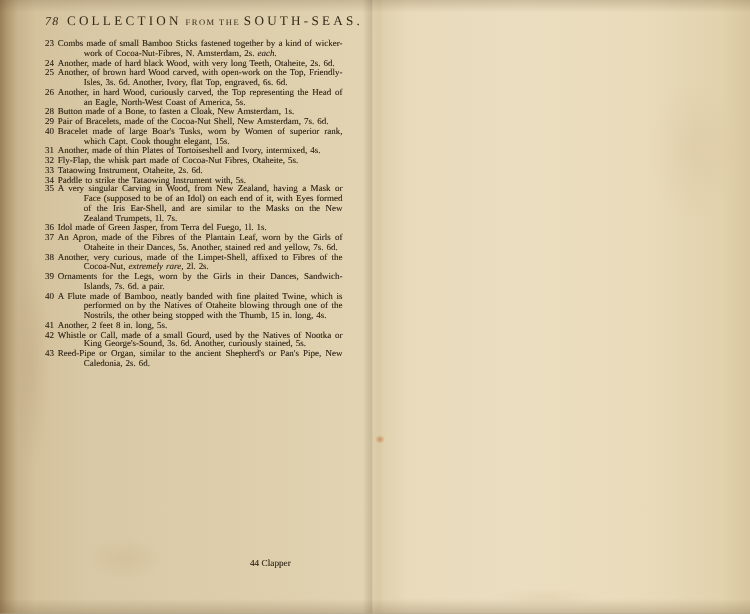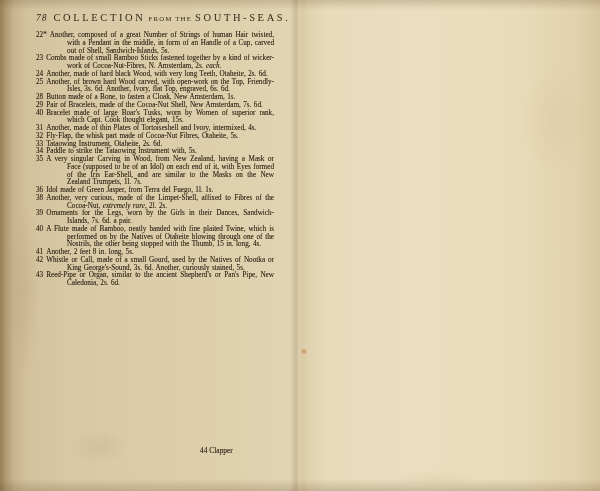--- a/index.html
+++ b/index.html
@@ -75,33 +75,34 @@
 
 <div id="scan">
 
   <div class="page" id="page-left">
     <div class="textblock" id="text-left">
       <div class="running-head">
         <span class="folio">78</span>
         <span class="head-center"><span class="head-big">COLLECTION</span><span class="head-small">FROM THE</span><span class="head-big">SOUTH-SEAS.</span></span>
       </div>
       <div class="entries">
-          <div class="entry"><span class="num">22*</span><span class="txt">Another, composed of a great Number of Strings of human Hair twisted, with a Pendant in the middle, in form of an Handle of a Cup, carved out of Shell, Sandwich-Islands, 5s.</span></div>
           <div class="entry"><span class="num">23</span><span class="txt">Combs made of small Bamboo Sticks fastened together by a kind of wicker-work of Cocoa-Nut-Fibres, N. Amsterdam, 2s. <i>each.</i></span></div>
           <div class="entry"><span class="num">24</span><span class="txt">Another, made of hard black Wood, with very long Teeth, Otaheite, 2s. 6d.</span></div>
           <div class="entry"><span class="num">25</span><span class="txt">Another, of brown hard Wood carved, with open-work on the Top, Friendly-Isles, 3s. 6d.  Another, Ivory, flat Top, engraved, 6s. 6d.</span></div>
+          <div class="entry"><span class="num">26</span><span class="txt">Another, in hard Wood, curiously carved, the Top representing the Head of an Eagle, North-West Coast of America, 5s.</span></div>
           <div class="entry"><span class="num">28</span><span class="txt">Button made of a Bone, to fasten a Cloak, New Amsterdam, 1s.</span></div>
           <div class="entry"><span class="num">29</span><span class="txt">Pair of Bracelets, made of the Cocoa-Nut Shell, New Amsterdam, 7s. 6d.</span></div>
           <div class="entry"><span class="num">40</span><span class="txt">Bracelet made of large Boar's Tusks, worn by Women of superior rank, which Capt. Cook thought elegant, 15s.</span></div>
           <div class="entry"><span class="num">31</span><span class="txt">Another, made of thin Plates of Tortoiseshell and Ivory, intermixed, 4s.</span></div>
           <div class="entry"><span class="num">32</span><span class="txt">Fly-Flap, the whisk part made of Cocoa-Nut Fibres, Otaheite, 5s.</span></div>
           <div class="entry"><span class="num">33</span><span class="txt">Tataowing Instrument, Otaheite, 2s. 6d.</span></div>
           <div class="entry"><span class="num">34</span><span class="txt">Paddle to strike the Tataowing Instrument with, 5s.</span></div>
           <div class="entry"><span class="num">35</span><span class="txt">A very singular Carving in Wood, from New Zealand, having a Mask or Face (supposed to be of an Idol) on each end of it, with Eyes formed of the Iris Ear-Shell, and are similar to the Masks on the New Zealand Trumpets, 1l. 7s.</span></div>
           <div class="entry"><span class="num">36</span><span class="txt">Idol made of Green Jasper, from Terra del Fuego, 1l. 1s.</span></div>
+          <div class="entry"><span class="num">37</span><span class="txt">An Apron, made of the Fibres of the Plantain Leaf, worn by the Girls of Otaheite in their Dances, 5s.  Another, stained red and yellow, 7s. 6d.</span></div>
           <div class="entry"><span class="num">38</span><span class="txt">Another, very curious, made of the Limpet-Shell, affixed to Fibres of the Cocoa-Nut, <i>extremely rare</i>, 2l. 2s.</span></div>
           <div class="entry"><span class="num">39</span><span class="txt">Ornaments for the Legs, worn by the Girls in their Dances, Sandwich-Islands, 7s. 6d. a pair.</span></div>
           <div class="entry"><span class="num">40</span><span class="txt">A Flute made of Bamboo, neatly banded with fine plaited Twine, which is performed on by the Natives of Otaheite blowing through one of the Nostrils, the other being stopped with the Thumb, 15 in. long, 4s.</span></div>
           <div class="entry"><span class="num">41</span><span class="txt">Another, 2 feet 8 in. long, 5s.</span></div>
           <div class="entry"><span class="num">42</span><span class="txt">Whistle or Call, made of a small Gourd, used by the Natives of Nootka or King George's-Sound, 3s. 6d.  Another, curiously stained, 5s.</span></div>
           <div class="entry"><span class="num">43</span><span class="txt">Reed-Pipe or Organ, similar to the ancient Shepherd's or Pan's Pipe, New Caledonia, 2s. 6d.</span></div>
         </div>
     </div>
     <div class="catchword" id="catchword-left">44 Clapper</div>
   </div>

